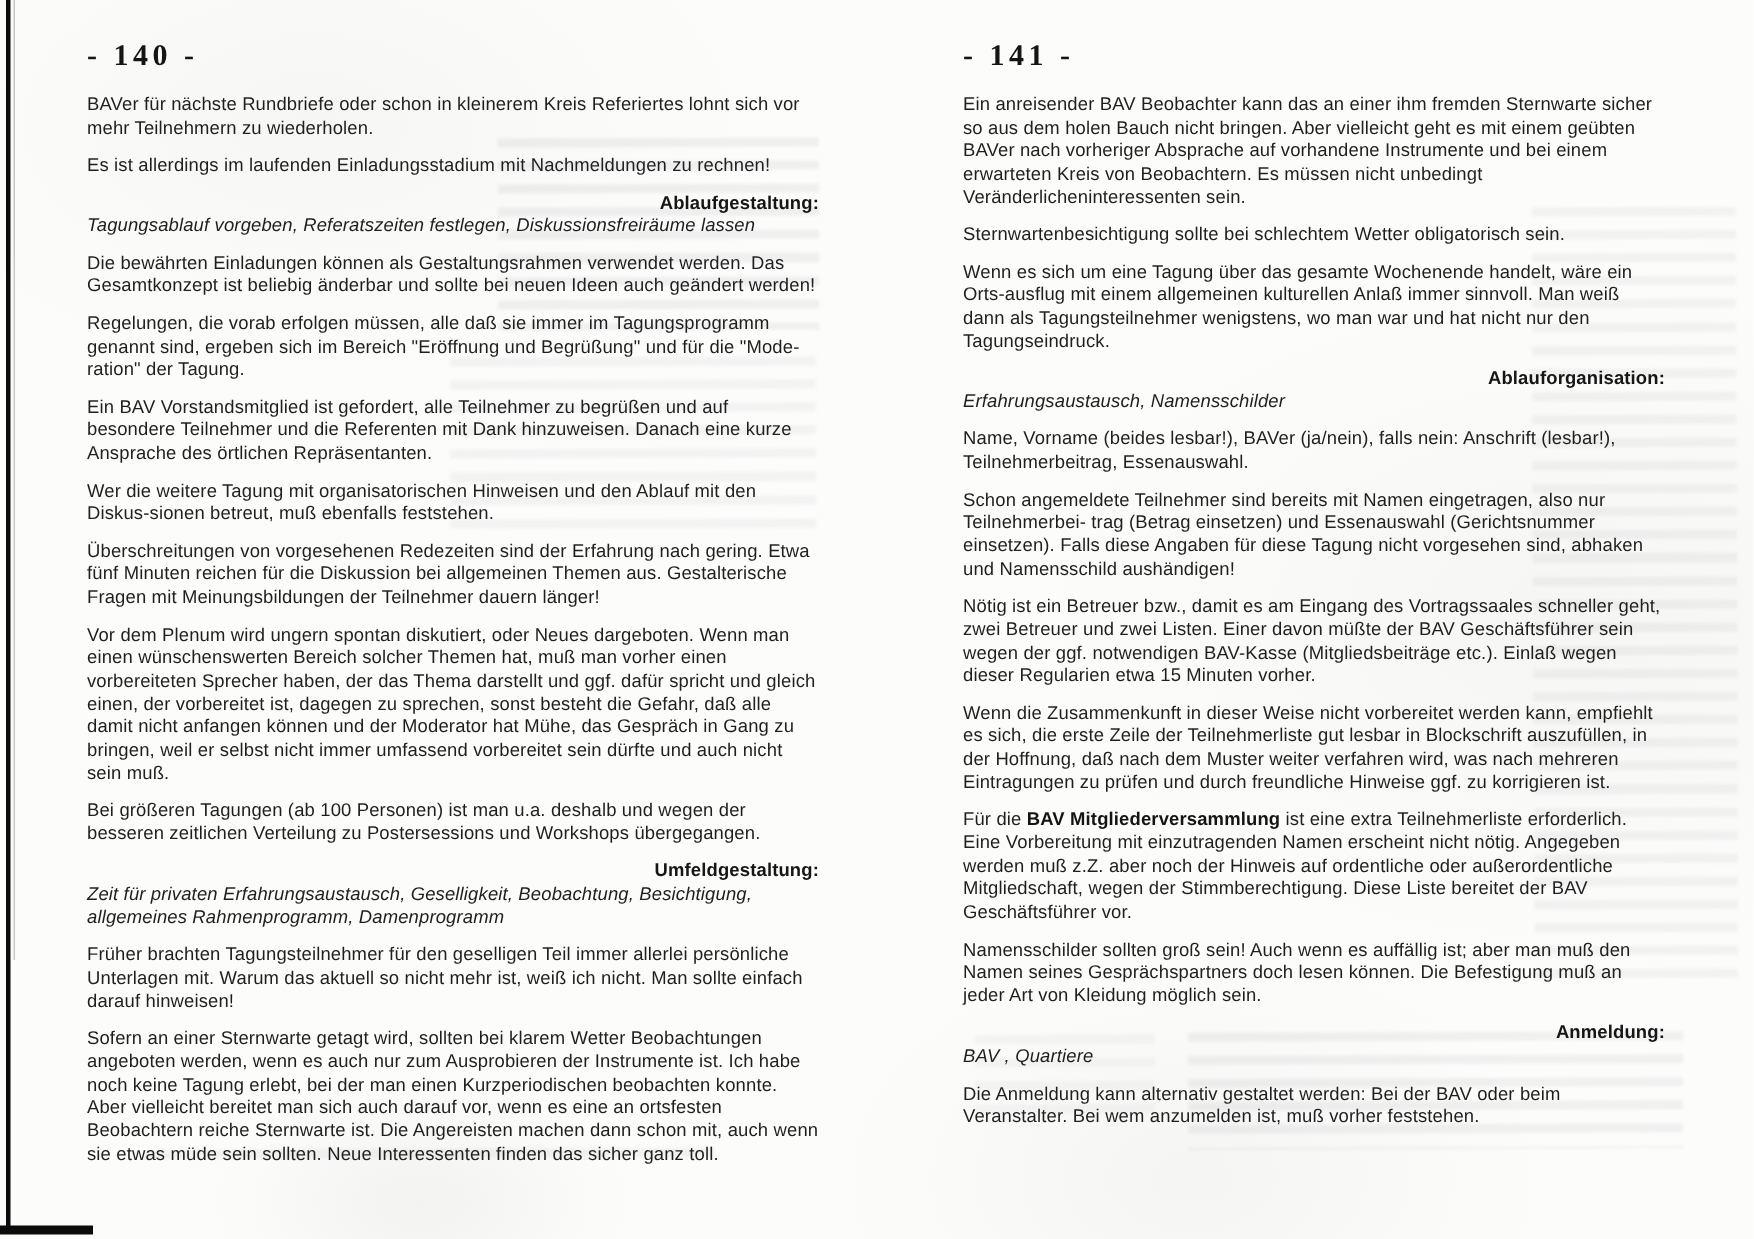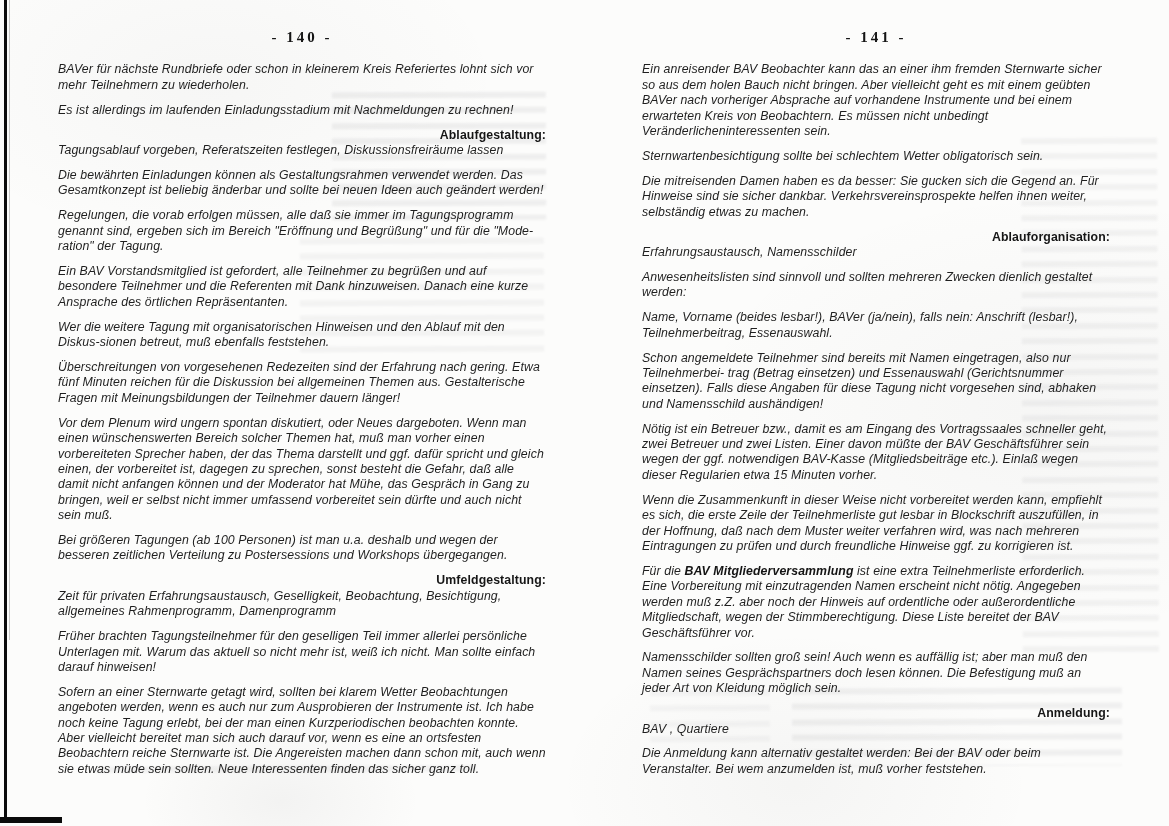--- a/index.html
+++ b/index.html
@@ -21,24 +21,24 @@
   .edge-line2{position:absolute;left:9px;top:0;width:1px;height:640px;background:rgba(40,40,40,0.25);}
   .corner-mark{position:absolute;left:0;top:817px;width:62px;height:6px;background:#0b0b0b;}
   .page{
     position:absolute;top:30px;color:#1f1f1f;
     font-size:12.3px;line-height:15.4px;letter-spacing:0.1px;
   }
   .p140{left:58px;width:488px;}
   .p141{left:642px;width:468px;}
   .page-number{
     font-family:"Liberation Serif","DejaVu Serif",serif;
-    font-weight:bold;font-size:15px;letter-spacing:3px;
-    text-align:center;margin:0 0 17px 0;color:#151515;
+    font-weight:bold;font-size:20px;letter-spacing:3px;
+    text-align:left;margin:0 0 17px 0;color:#151515;
   }
-  p.para{margin:0 0 9.5px 0;font-style:italic;}
+  p.para{margin:0 0 9.5px 0;}
   p.sec-title{margin:8px 0 0 0;font-weight:bold;color:#161616;text-align:right;}
   p.sec-text{margin:0 0 9.5px 0;font-style:italic;}
   .rich b{font-weight:bold;color:#141414;}
   .ghost{
     position:absolute;pointer-events:none;
     filter:blur(1.2px);
     transform:rotate(-0.2deg);
     background:repeating-linear-gradient(180deg,
       rgba(120,120,126,0.18) 0px, rgba(120,120,126,0.18) 6px,
       transparent 6px, transparent 15.4px);
@@ -82,24 +82,23 @@
     <p class="sec-title">Umfeldgestaltung:</p>
     <p class="sec-text">Zeit für privaten Erfahrungsaustausch, Geselligkeit, Beobachtung, Besichtigung, allgemeines Rahmenprogramm, Damenprogramm</p>
     <p class="para">Früher brachten Tagungsteilnehmer für den geselligen Teil immer allerlei persönliche Unterlagen mit. Warum das aktuell so nicht mehr ist, weiß ich nicht. Man sollte einfach darauf hinweisen!</p>
     <p class="para">Sofern an einer Sternwarte getagt wird, sollten bei klarem Wetter Beobachtungen angeboten werden, wenn es auch nur zum Ausprobieren der Instrumente ist. Ich habe noch keine Tagung erlebt, bei der man einen Kurzperiodischen beobachten konnte. Aber vielleicht bereitet man sich auch darauf vor, wenn es eine an ortsfesten Beobachtern reiche Sternwarte ist. Die Angereisten machen dann schon mit, auch wenn sie etwas müde sein sollten. Neue Interessenten finden das sicher ganz toll.</p>
   </section>
 
   <section class="page p141">
     <div class="page-number">-  141  -</div>
     <p class="para">Ein anreisender BAV Beobachter kann das an einer ihm fremden Sternwarte sicher so aus dem holen Bauch nicht bringen. Aber vielleicht geht es mit einem geübten BAVer nach vorheriger Absprache auf vorhandene Instrumente und bei einem erwarteten Kreis von Beobachtern. Es müssen nicht unbedingt Veränderlicheninteressenten sein.</p>
     <p class="para">Sternwartenbesichtigung sollte bei schlechtem Wetter obligatorisch sein.</p>
-    <p class="para">Die mitreisenden Damen haben es da besser: Sie gucken sich die Gegend an. Für Hinweise sind sie sicher dankbar. Verkehrsvereinsprospekte helfen ihnen weiter, selbständig etwas zu machen.</p>
+    <p class="para">Wenn es sich um eine Tagung über das gesamte Wochenende handelt, wäre ein Orts-ausflug mit einem allgemeinen kulturellen Anlaß immer sinnvoll. Man weiß dann als Tagungsteilnehmer wenigstens, wo man war und hat nicht nur den Tagungseindruck.</p>
     <p class="sec-title">Ablauforganisation:</p>
     <p class="sec-text">Erfahrungsaustausch, Namensschilder</p>
-    <p class="para">Anwesenheitslisten sind sinnvoll und sollten mehreren Zwecken dienlich gestaltet werden:</p>
     <p class="para">Name, Vorname (beides lesbar!), BAVer (ja/nein), falls nein: Anschrift (lesbar!), Teilnehmerbeitrag, Essenauswahl.</p>
     <p class="para">Schon angemeldete Teilnehmer sind bereits mit Namen eingetragen, also nur Teilnehmerbei- trag (Betrag einsetzen) und Essenauswahl (Gerichtsnummer einsetzen). Falls diese Angaben für diese Tagung nicht vorgesehen sind, abhaken und Namensschild aushändigen!</p>
     <p class="para">Nötig ist ein Betreuer bzw., damit es am Eingang des Vortragssaales schneller geht, zwei Betreuer und zwei Listen. Einer davon müßte der BAV Geschäftsführer sein wegen der ggf. notwendigen BAV-Kasse (Mitgliedsbeiträge etc.). Einlaß wegen dieser Regularien etwa 15 Minuten vorher.</p>
     <p class="para">Wenn die Zusammenkunft in dieser Weise nicht vorbereitet werden kann, empfiehlt es sich, die erste Zeile der Teilnehmerliste gut lesbar in Blockschrift auszufüllen, in der Hoffnung, daß nach dem Muster weiter verfahren wird, was nach mehreren Eintragungen zu prüfen und durch freundliche Hinweise ggf. zu korrigieren ist.</p>
     <p class="para rich"><span>Für die </span><b>BAV Mitgliederversammlung</b><span> ist eine extra Teilnehmerliste erforderlich. Eine Vorbereitung mit einzutragenden Namen erscheint nicht nötig. Angegeben werden muß z.Z. aber noch der Hinweis auf ordentliche oder außerordentliche Mitgliedschaft, wegen der Stimmberechtigung. Diese Liste bereitet der BAV Geschäftsführer vor.</span></p>
     <p class="para">Namensschilder sollten groß sein! Auch wenn es auffällig ist; aber man muß den Namen seines Gesprächspartners doch lesen können. Die Befestigung muß an jeder Art von Kleidung möglich sein.</p>
     <p class="sec-title">Anmeldung:</p>
     <p class="sec-text">BAV , Quartiere</p>
     <p class="para">Die Anmeldung kann alternativ gestaltet werden: Bei der BAV oder beim Veranstalter. Bei wem anzumelden ist, muß vorher feststehen.</p>
   </section>

